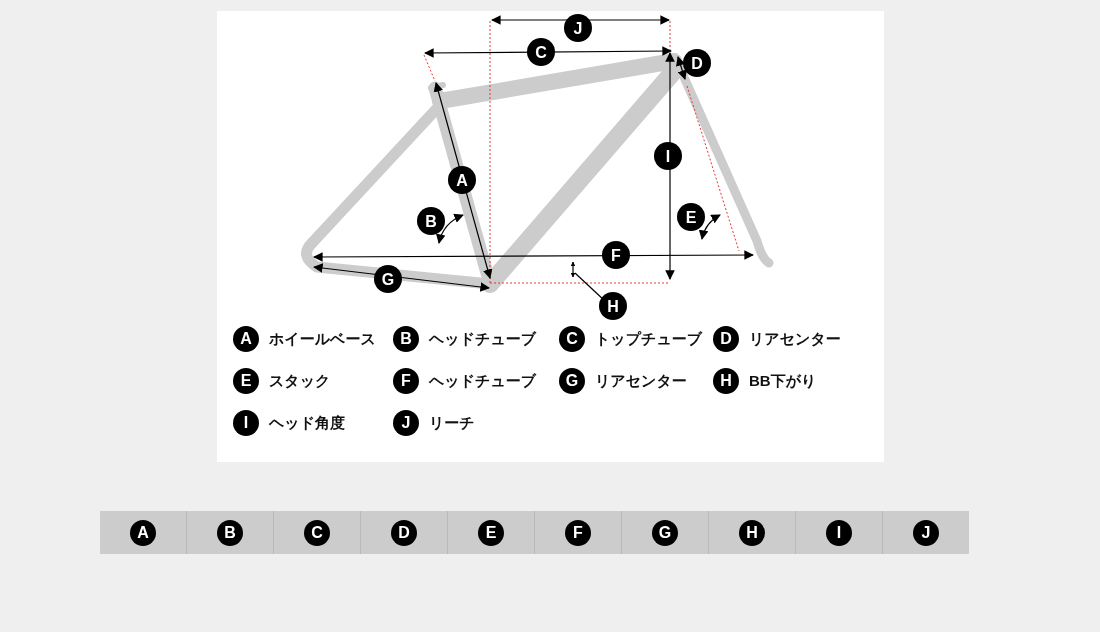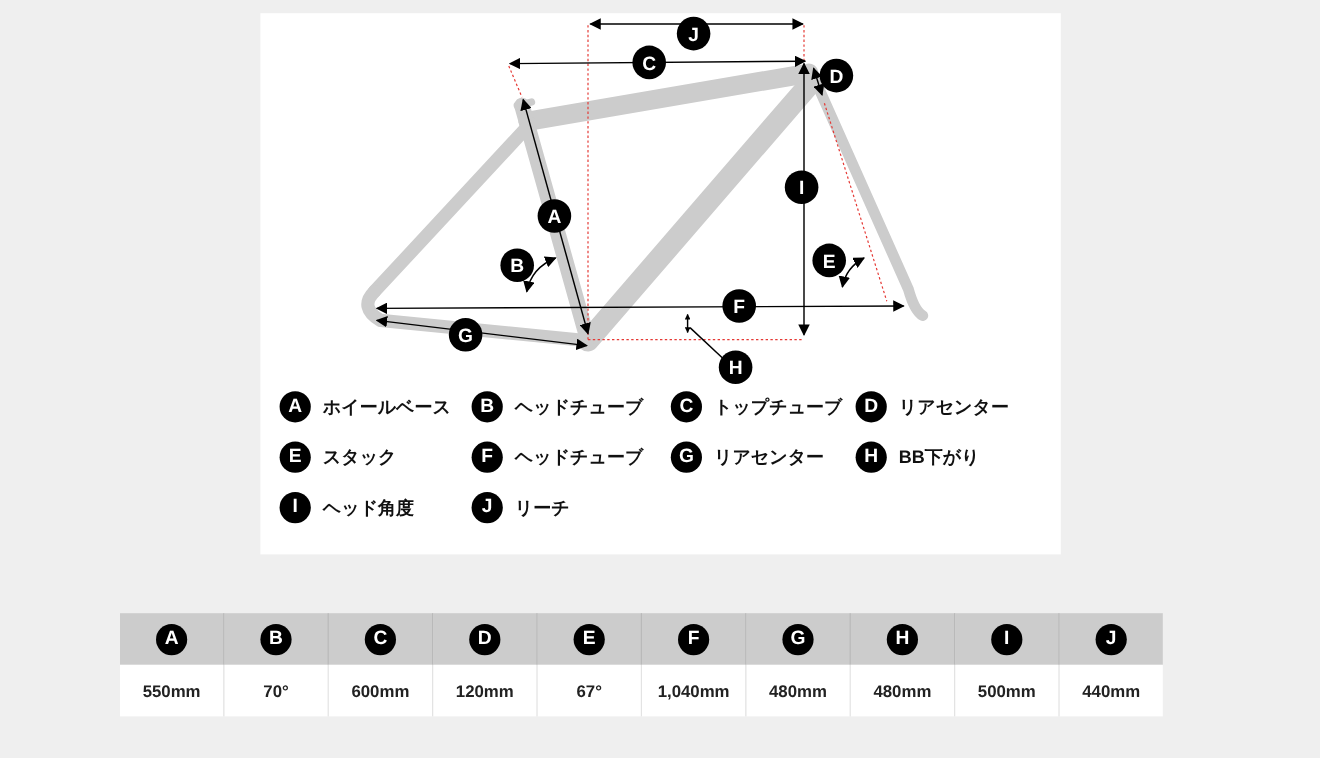--- a/index.html
+++ b/index.html
@@ -160,26 +160,14 @@
     <th><span class="badge">B</span></th>
     <th><span class="badge">C</span></th>
     <th><span class="badge">D</span></th>
     <th><span class="badge">E</span></th>
     <th><span class="badge">F</span></th>
     <th><span class="badge">G</span></th>
     <th><span class="badge">H</span></th>
     <th><span class="badge">I</span></th>
     <th><span class="badge">J</span></th>
   </tr>
-  <tr>
-    <td>550mm</td>
-    <td>70°</td>
-    <td>600mm</td>
-    <td>120mm</td>
-    <td>67°</td>
-    <td>1,040mm</td>
-    <td>480mm</td>
-    <td>480mm</td>
-    <td>500mm</td>
-    <td>440mm</td>
-  </tr>
 </tbody>
   </table>
 
 </body></html>

